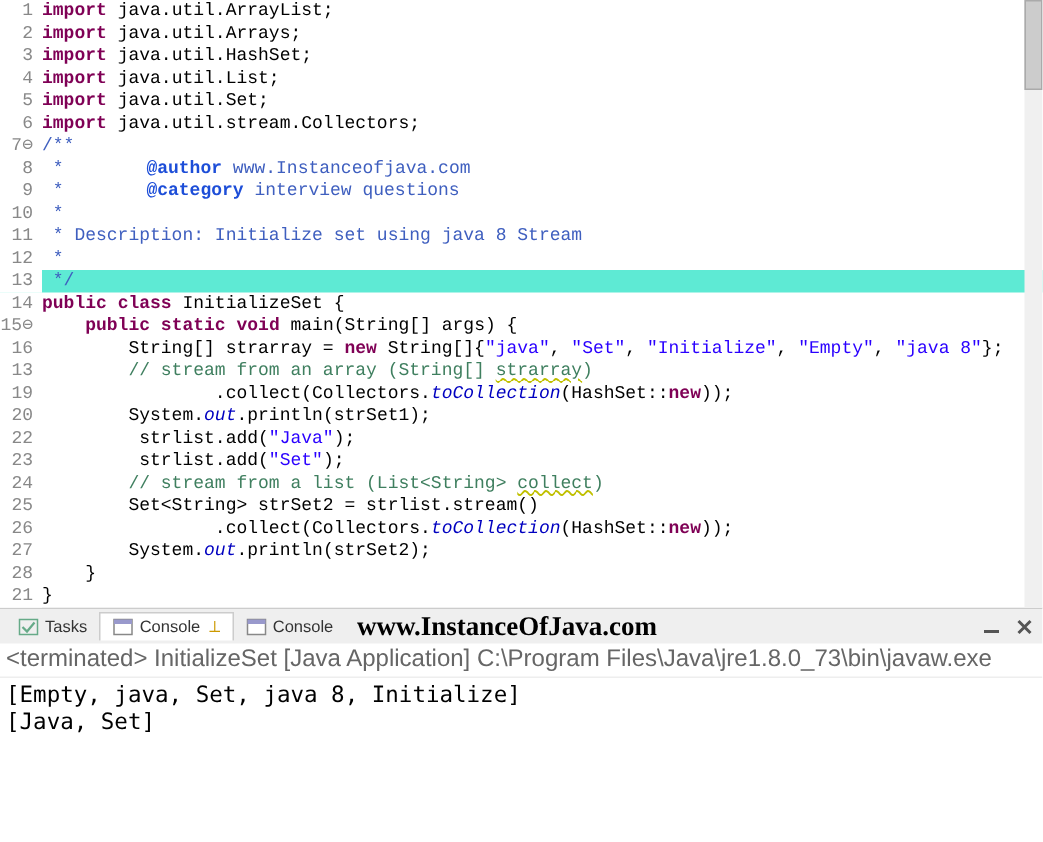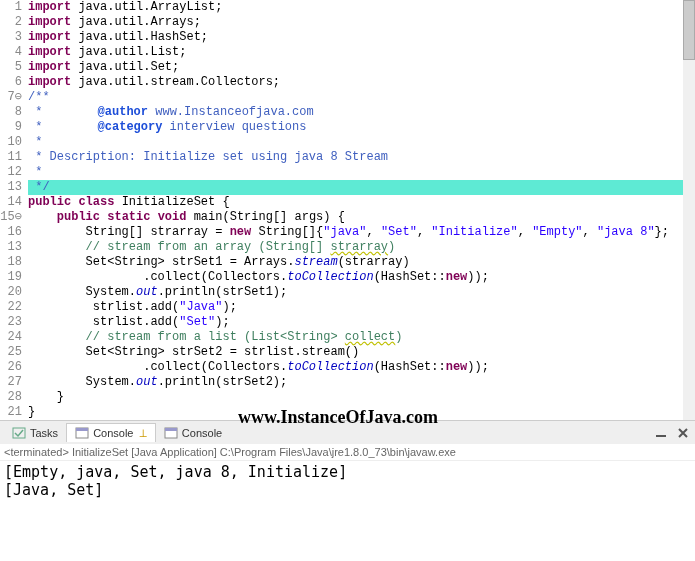--- a/index.html
+++ b/index.html
@@ -16,21 +16,21 @@
 .jtag { color: #1d4ed8; font-weight: bold; margin-left: 48px; }
 .st { font-style: italic; color: #0000c0; }
 .wavy { text-decoration: underline wavy #c0c000; }
 .watermark { position: absolute; top: 407px; left: 238px; font-family: 'Times New Roman', serif; font-size: 18px; font-weight: bold; color: #000; pointer-events: none; }
 .tabs-row { display: flex; align-items: center; border-top: 1px solid #ccc; background: #efefef; height: 24px; padding: 0 4px; }
 .tab { display: flex; align-items: center; gap: 4px; padding: 2px 8px; font-family: Tahoma, sans-serif; font-size: 11px; color: #333; }
 .tab.active { background: #fff; border: 1px solid #ccc; border-bottom: none; }
 .tab .icon { width: 14px; height: 14px; display: inline-flex; align-items: center; justify-content: center; }
 .tab-tools { margin-left: auto; display: flex; gap: 6px; }
 .tool-icon { width: 16px; height: 16px; display: inline-flex; align-items: center; justify-content: center; color: #555; cursor: pointer; }
-.console-status { font-family: Tahoma, sans-serif; font-size: 11px; color: #666; padding: 2px 4px; border-bottom: 1px solid #eee; }
+.console-status { font-family: Tahoma, sans-serif; font-size: 16px; color: #666; padding: 2px 4px; border-bottom: 1px solid #eee; }
 .console-body { font-family: Consolas, monospace; font-size: 15px; padding: 2px 4px; min-height: 40px; }
 .scrollbar-track { position: absolute; right: 0; top: 0; width: 12px; height: 100%; background: #f0f0f0; }
 .scrollbar-thumb { position: absolute; right: 0; top: 0; width: 12px; height: 60px; background: #ccc; border: 1px solid #aaa; }
 .editor-wrap { position: relative; }
 </style>
 </head>
 <body>
 
 <div class="editor-wrap">
   <div class="editor" id="editor">
@@ -44,21 +44,20 @@
       <div class="line"><div class="gutter">8</div><div class="code"><span class="jdoc"> * </span><span class="jtag">@author</span><span class="jdoc"> www.Instanceofjava.com</span></div></div>
       <div class="line"><div class="gutter">9</div><div class="code"><span class="jdoc"> * </span><span class="jtag">@category</span><span class="jdoc"> interview questions</span></div></div>
       <div class="line"><div class="gutter">10</div><div class="code"><span class="jdoc"> *</span></div></div>
       <div class="line"><div class="gutter">11</div><div class="code"><span class="jdoc"> * Description: Initialize set using java 8 Stream</span></div></div>
       <div class="line"><div class="gutter">12</div><div class="code"><span class="jdoc"> *</span></div></div>
       <div class="line hl"><div class="gutter">13</div><div class="code"><span class="jdoc"> */</span></div></div>
       <div class="line"><div class="gutter">14</div><div class="code"><span class="kw">public</span><span> </span><span class="kw">class</span><span> InitializeSet {</span></div></div>
       <div class="line"><div class="gutter">15⊖</div><div class="code"><span>    </span><span class="kw">public</span><span> </span><span class="kw">static</span><span> </span><span class="kw">void</span><span> main(String[] args) {</span></div></div>
       <div class="line"><div class="gutter">16</div><div class="code"><span>        String[] strarray = </span><span class="kw">new</span><span> String[]{</span><span class="str">"java"</span><span>, </span><span class="str">"Set"</span><span>, </span><span class="str">"Initialize"</span><span>, </span><span class="str">"Empty"</span><span>, </span><span class="str">"java 8"</span><span>};</span></div></div>
       <div class="line"><div class="gutter">13</div><div class="code"><span>        </span><span class="cmt">// stream from an array (String[] </span><span class="cmt wavy">strarray</span><span class="cmt">)</span></div></div>
-      <div class="line"><div class="gutter">18</div><div class="code"><span>        Set&lt;String&gt; strSet1 = Arrays.</span><span class="st">stream</span><span>(strarray)</span></div></div>
       <div class="line"><div class="gutter">19</div><div class="code"><span>                .collect(Collectors.</span><span class="st">toCollection</span><span>(HashSet::</span><span class="kw">new</span><span>));</span></div></div>
       <div class="line"><div class="gutter">20</div><div class="code"><span>        System.</span><span class="st">out</span><span>.println(strSet1);</span></div></div>
       <div class="line"><div class="gutter">22</div><div class="code"><span>         strlist.add(</span><span class="str">"Java"</span><span>);</span></div></div>
       <div class="line"><div class="gutter">23</div><div class="code"><span>         strlist.add(</span><span class="str">"Set"</span><span>);</span></div></div>
       <div class="line"><div class="gutter">24</div><div class="code"><span>        </span><span class="cmt">// stream from a list (List&lt;String&gt; </span><span class="cmt wavy">collect</span><span class="cmt">)</span></div></div>
       <div class="line"><div class="gutter">25</div><div class="code"><span>        Set&lt;String&gt; strSet2 = strlist.stream()</span></div></div>
       <div class="line"><div class="gutter">26</div><div class="code"><span>                .collect(Collectors.</span><span class="st">toCollection</span><span>(HashSet::</span><span class="kw">new</span><span>));</span></div></div>
       <div class="line"><div class="gutter">27</div><div class="code"><span>        System.</span><span class="st">out</span><span>.println(strSet2);</span></div></div>
       <div class="line"><div class="gutter">28</div><div class="code"><span>    }</span></div></div>
       <div class="line"><div class="gutter">21</div><div class="code"><span>}</span></div></div>

